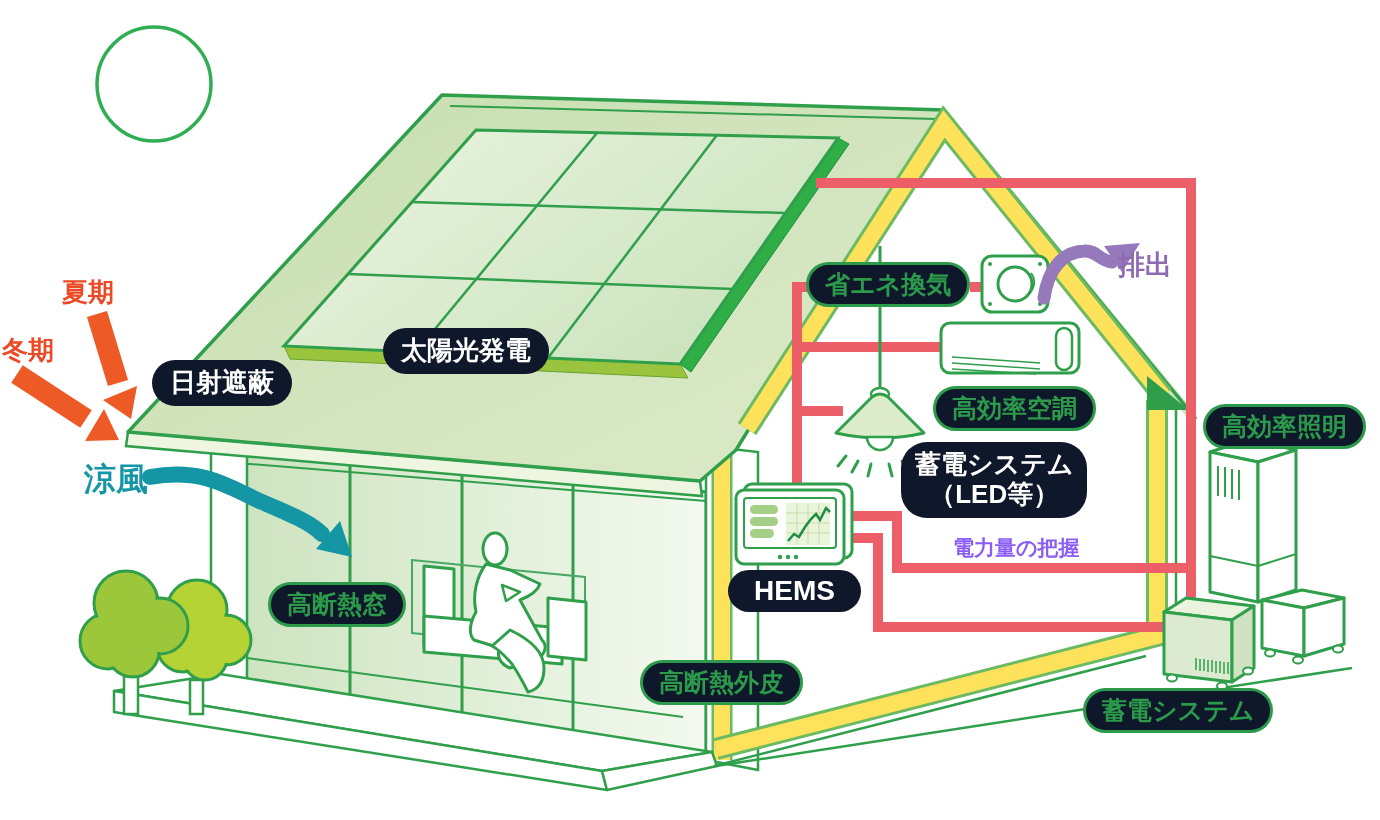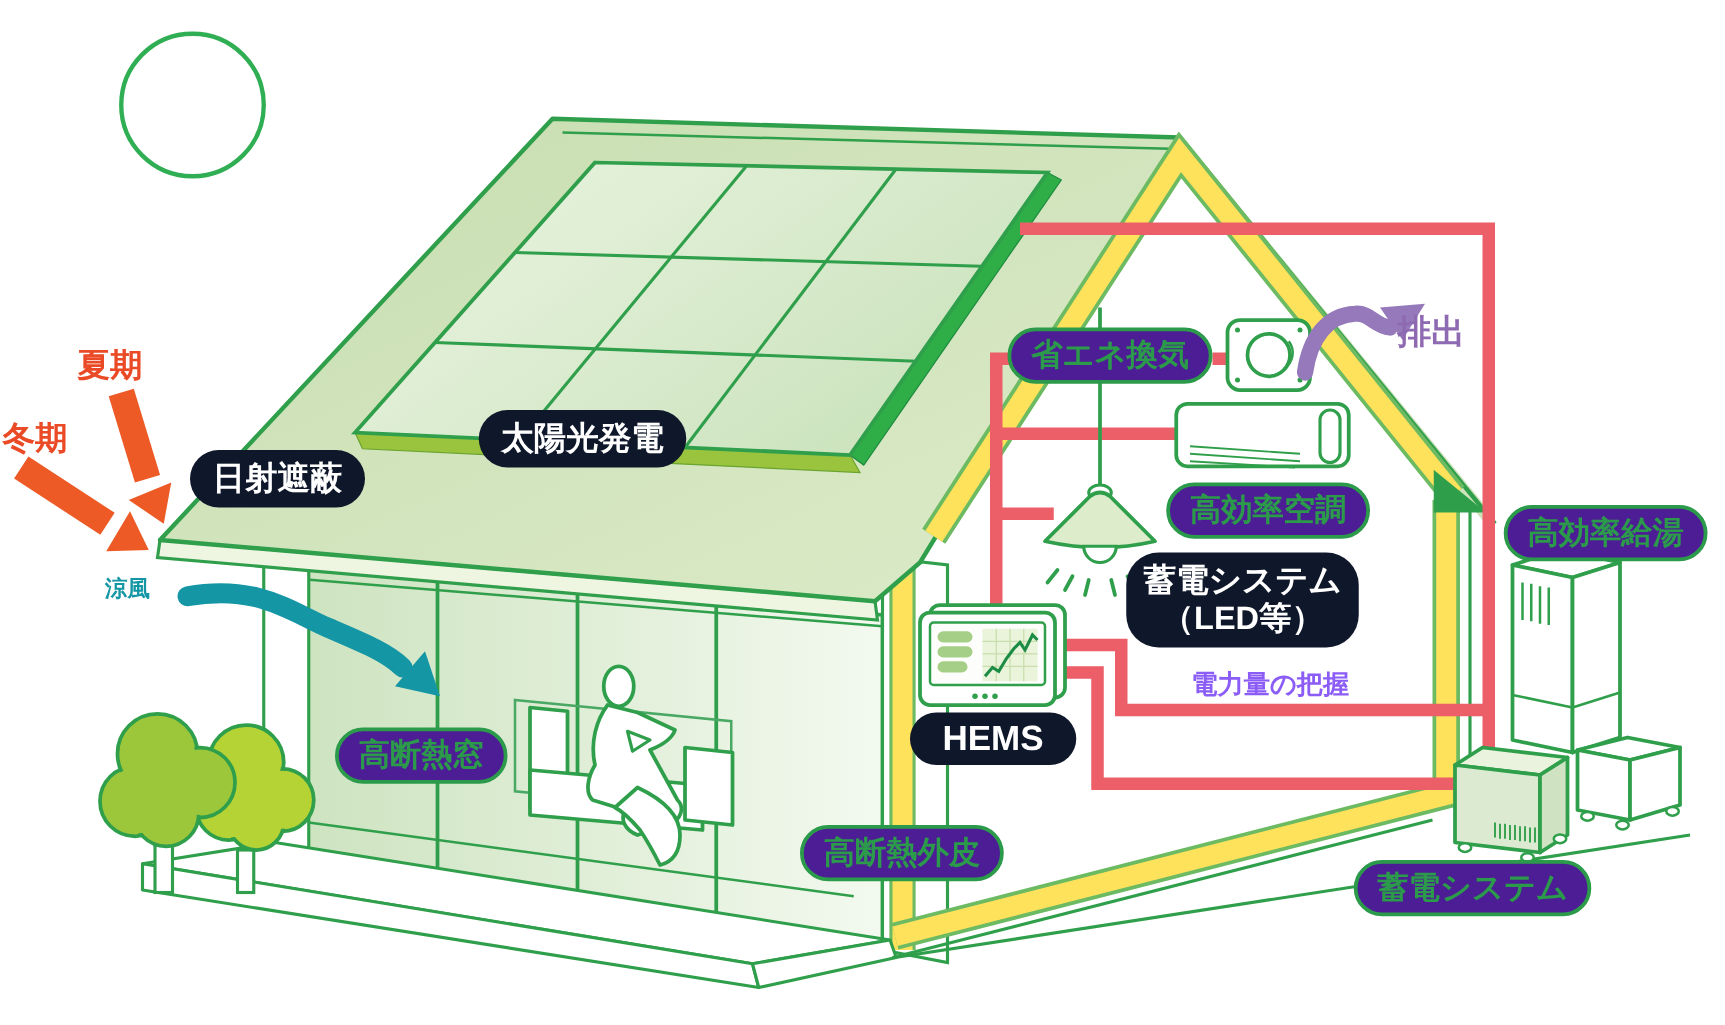--- a/index.html
+++ b/index.html
@@ -1,24 +1,24 @@
 <!DOCTYPE html>
 <html><head>
 <meta charset="utf-8">
 <style>
   html,body{margin:0;padding:0;background:#fff;}
   .stage{position:relative;width:1372px;height:820px;background:#ffffff;overflow:hidden;
          font-family:"Liberation Sans","DejaVu Sans",sans-serif;}
   .stage svg{position:absolute;left:0;top:0;}
   .lbl{position:absolute;font-weight:700;white-space:nowrap;line-height:1.15;}
-  .pill{background:#4c1d95;border:3px solid #2b9a4a;color:#2b9a4a;border-radius:30px;
+  .pill{background:#0f172a;border:3px solid #2b9a4a;color:#2b9a4a;border-radius:30px;
         padding:5px 16px;font-size:25px;}
   .pill-solid{background:#0f172a;color:#ffffff;border-radius:26px;padding:8px 18px;font-size:26px;}
   .txt-orange{color:#ea4b26;font-size:26px;}
-  .txt-teal{color:#1496a5;font-size:18px;}
+  .txt-teal{color:#1496a5;font-size:32px;}
   .txt-purple{color:#8d6ab2;font-size:27px;}
   .txt-red{color:#8b5cf6;font-size:21px;}
   .center{text-align:center;}
 </style>
 </head>
 <body>
 
 <div class="stage">
 <svg width="1380" height="820" viewBox="0 0 1380 820">
   <defs>
@@ -275,15 +275,15 @@
 <div class="lbl pill" style="left:640px;top:660px">高断熱外皮</div>
 <div class="lbl pill" style="left:806px;top:262px">省エネ換気</div>
 <div class="lbl txt-purple" style="left:1118px;top:250px">排出</div>
 <div class="lbl pill" style="left:933px;top:386px">高効率空調</div>
 <div class="lbl pill-solid center" style="left:901px;top:442px;padding:8px 14px">
   <div>蓄電システム</div>
   <div>（LED等）</div>
 </div>
 <div class="lbl pill-solid" style="left:728px;top:570px;font-size:28px;padding:5px 26px">HEMS</div>
 <div class="lbl txt-red" style="left:953px;top:536px">電力量の把握</div>
-<div class="lbl pill" style="left:1203px;top:404px">高効率給湯</div>
+<div class="lbl pill" style="left:1203px;top:404px">高効率照明</div>
 <div class="lbl pill" style="left:1083px;top:688px">蓄電システム</div>
 </div>
 
 </body></html>

